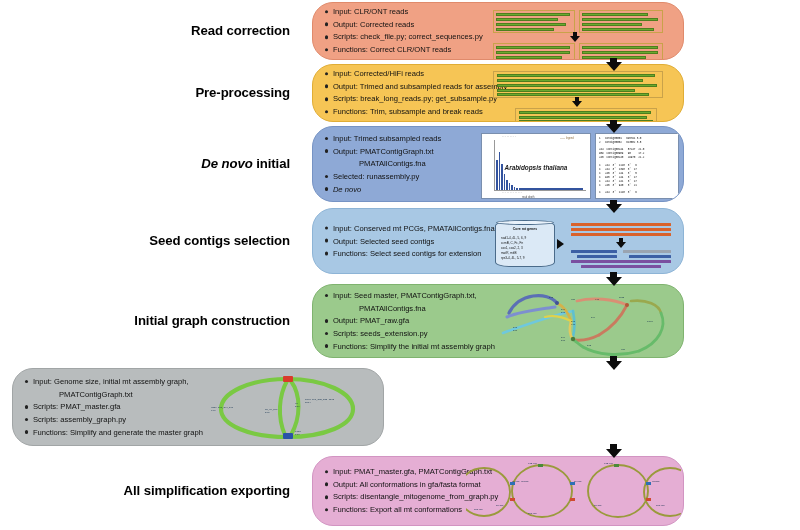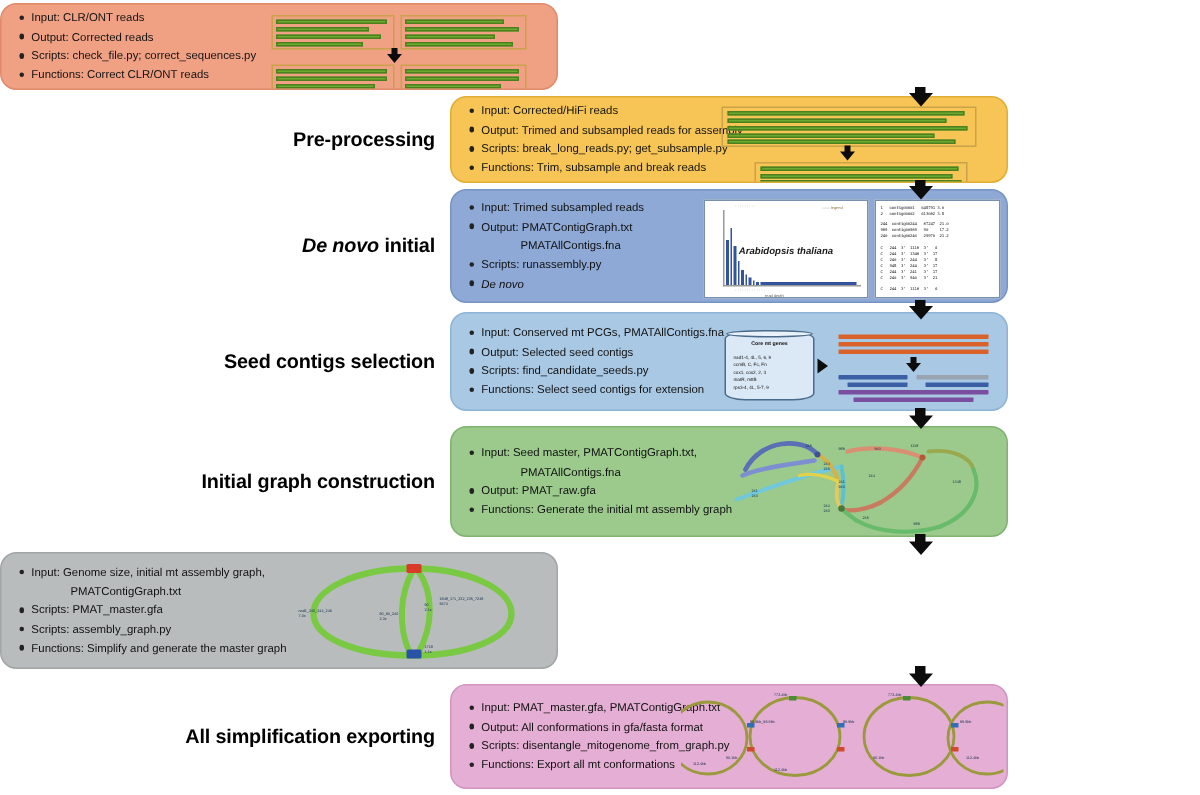--- a/index.html
+++ b/index.html
@@ -38,24 +38,25 @@
     font-weight: bold;
     color: #000000;
     line-height: 1.15;
     letter-spacing: -0.1px;
   }
   .stage-label .ital { font-style: italic; }
 
   .panel {
     position: relative;
     box-sizing: border-box;
-    border-radius: 11px;
+    border-radius: 21px;
     width: 372px;
     height: 100%;
     overflow: hidden;
+    margin-left: 12px;
   }
 
   .bullets {
     position: absolute;
     left: 12px;
     top: 50%;
     transform: translateY(-50%);
     width: 250px;
   }
   .bullet {
@@ -216,20 +217,21 @@
     white-space: nowrap;
     line-height: 1;
   }
 </style>
 </head>
 <body>
 
 <div class="canvas">
 
   <div class="stage" style="top:2px; height:58px;">
+    <div class="stage-label">Read correction</div>
     <div class="panel" style="background:#f0a184; border:1px solid #e08a6b;">
       <div class="bullets">
         <div class="bullet">
             <span class="dot"></span>
             <span class="btext">Input: CLR/ONT reads</span>
           </div>
         <div class="bullet">
             <span class="dot"></span>
             <span class="btext">Output: Corrected reads</span>
           </div>
@@ -337,21 +339,21 @@
             <span class="dot"></span>
             <span class="btext">Input: Trimed subsampled reads</span>
           </div>
         <div class="bullet">
             <span class="dot"></span>
             <span class="btext">Output: PMATContigGraph.txt</span>
           </div>
         <div class="cont">PMATAllContigs.fna</div>
         <div class="bullet">
             <span class="dot"></span>
-            <span class="btext">Scripts: runassembly.py</span>
+            <span class="btext">Selected: runassembly.py</span>
           </div>
         <div class="bullet">
             <span class="dot"></span>
             <span class="btext"><span class="ital">De novo</span></span>
           </div>
       </div>
 
       <div class="illus" style="right:2px; width:200px;">
 
         <div class="shot" style="left:0; top:2px; width:110px; height:66px;">
@@ -404,24 +406,20 @@
         <div class="bullet">
             <span class="dot"></span>
             <span class="btext">Input: Conserved mt PCGs,  PMATAllContigs.fna</span>
           </div>
         <div class="bullet">
             <span class="dot"></span>
             <span class="btext">Output: Selected seed contigs</span>
           </div>
         <div class="bullet">
             <span class="dot"></span>
-            <span class="btext">Scripts: find_candidate_seeds.py</span>
-          </div>
-        <div class="bullet">
-            <span class="dot"></span>
             <span class="btext">Functions: Select seed contigs for extension</span>
           </div>
       </div>
 
       <div class="illus" style="right:4px; width:186px; top:6px; bottom:6px;">
 
         <div class="cyl" style="left:2px; top:6px; width:58px; height:44px;">
           <div class="cyl-head"></div>
           <div class="cyl-title" style="top:5px;">Core mt genes</div>
           <div class="cyl-txt" style="left:5px; top:14px;">nad1-4, 4L, 5, 6, 9</div>
@@ -465,21 +463,25 @@
             <span class="dot"></span>
             <span class="btext">Input: Seed master, PMATContigGraph.txt,</span>
           </div>
         <div class="cont">PMATAllContigs.fna</div>
         <div class="bullet">
             <span class="dot"></span>
             <span class="btext">Output: PMAT_raw.gfa</span>
           </div>
         <div class="bullet">
             <span class="dot"></span>
-            <span class="btext">Functions: Generate the initial mt assembly graph</span>
+            <span class="btext">Scripts: seeds_extension.py</span>
+          </div>
+        <div class="bullet">
+            <span class="dot"></span>
+            <span class="btext">Functions: Simplify the initial mt assembly graph</span>
           </div>
       </div>
 
       <div class="illus" style="right:2px; width:180px; top:2px; bottom:2px;">
         <svg width="180" height="70" viewBox="0 0 180 70">
           <path d="M8,26 C18,6 46,4 56,16" stroke="#5b6fb5" stroke-width="3.2" fill="none" stroke-linecap="round"></path>
           <path d="M6,30 C20,24 42,22 54,20" stroke="#7d8fd0" stroke-width="3" fill="none" stroke-linecap="round"></path>
           <path d="M2,46 C24,38 52,28 72,24" stroke="#6fc8dd" stroke-width="2.6" fill="none" stroke-linecap="round"></path>
           <path d="M56,16 C64,20 68,28 70,34" stroke="#d4b24a" stroke-width="2.6" fill="none" stroke-linecap="round"></path>
           <path d="M72,24 C74,34 74,42 72,50" stroke="#5fc0cf" stroke-width="2.6" fill="none" stroke-linecap="round"></path>

